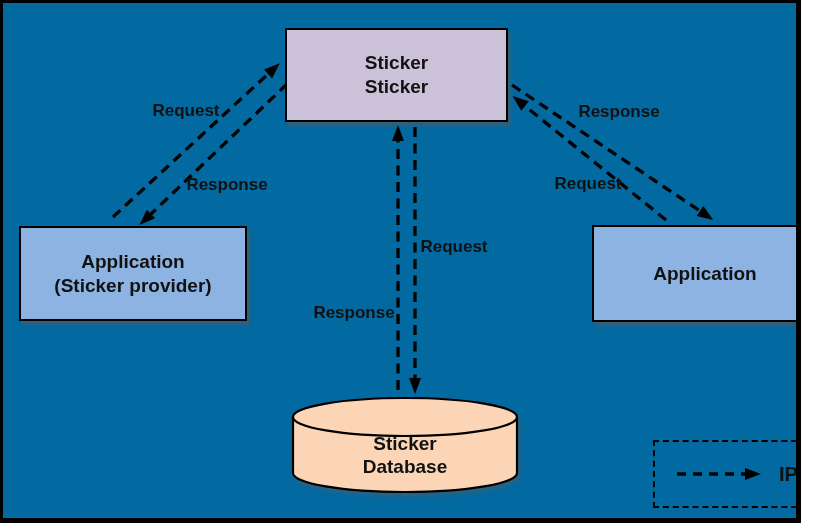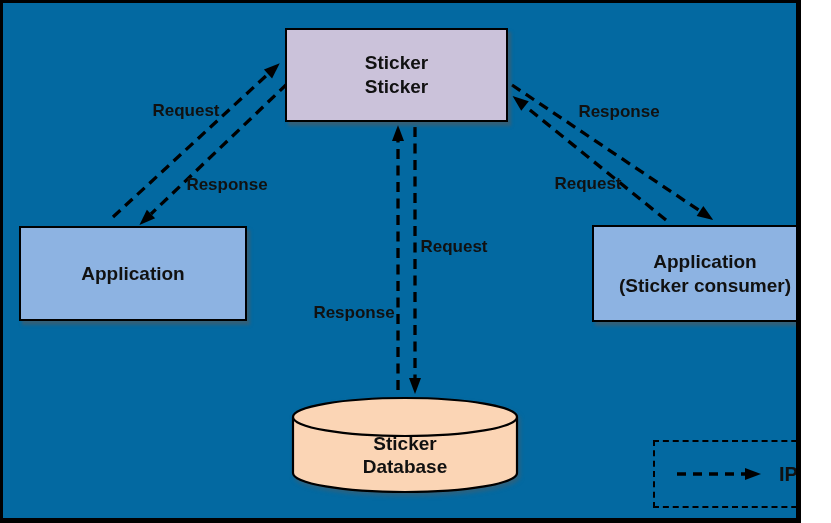--- a/index.html
+++ b/index.html
@@ -73,25 +73,25 @@
     <line x1="415" y1="127" x2="415" y2="378" stroke="#000" stroke-width="3.3" stroke-dasharray="10 6.5" marker-end="url(#arrowhead)"></line>
   </svg>
 
   <div class="node node-daemon">
     <span>Sticker</span>
     <span>Sticker</span>
   </div>
 
   <div class="node node-provider">
     <span>Application</span>
+    <span>(Sticker provider)</span>
   </div>
 
   <div class="node node-consumer">
     <span>Application</span>
-    <span>(Sticker consumer)</span>
   </div>
 
   <div class="db-label">
     <span>Sticker</span>
     <span>Database</span>
   </div>
 
   <div class="edge-label lbl-left-request">Request</div>
   <div class="edge-label lbl-left-response">Response</div>
   <div class="edge-label lbl-right-response">Response</div>

